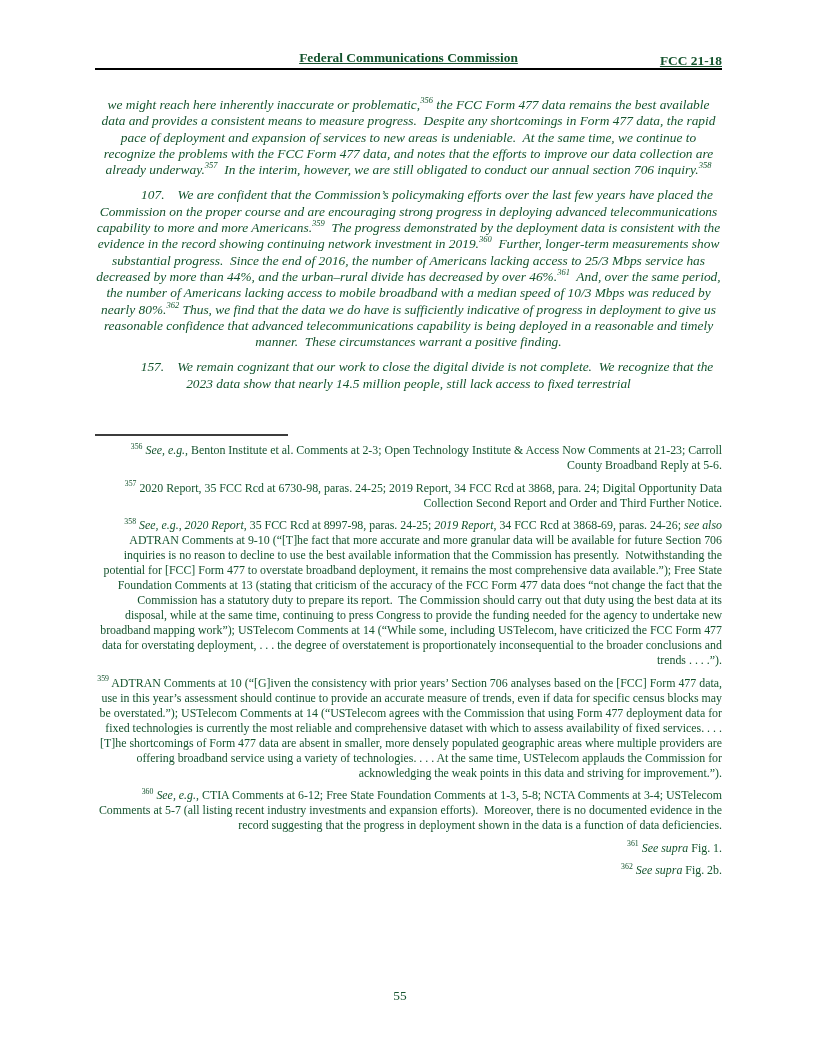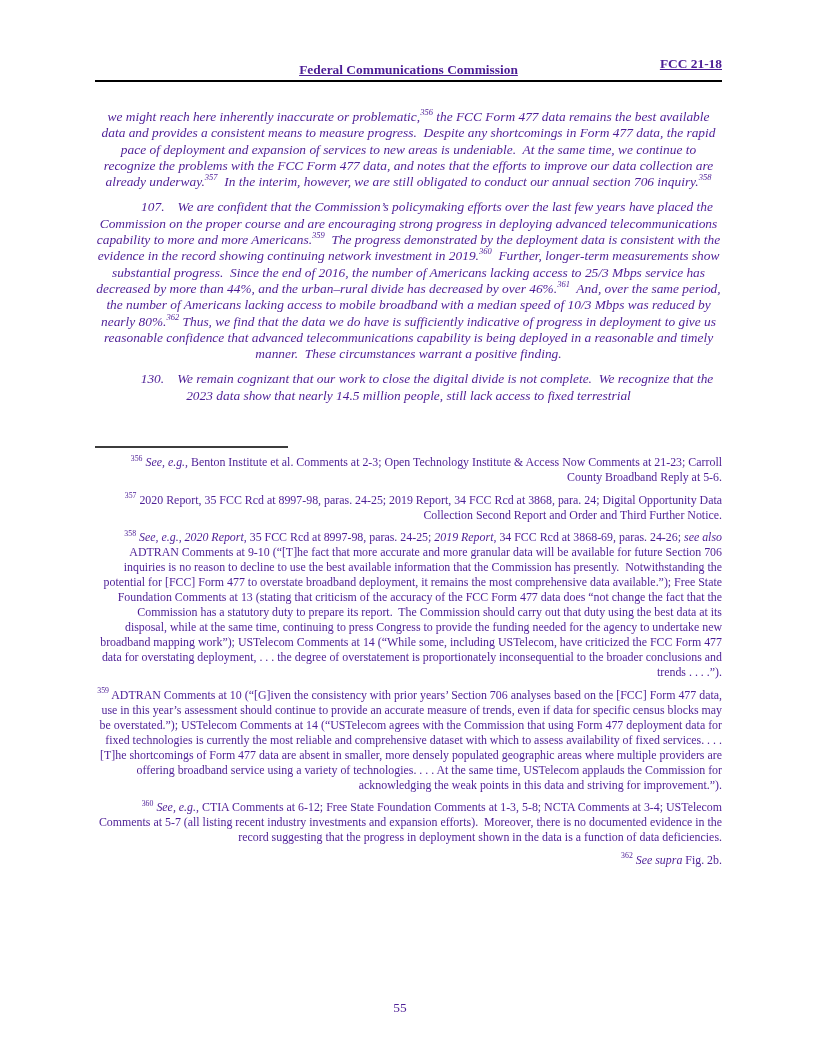--- a/index.html
+++ b/index.html
@@ -1,42 +1,42 @@
 <!DOCTYPE html>
 <html><head>
 <meta charset="utf-8">
 <style>
   html, body { margin: 0; padding: 0; background: #ffffff; }
   .page {
     position: relative;
     width: 816px;
     height: 1024px;
-    margin: 12px auto;
+    margin: 0 auto;
     background: #ffffff;
     box-sizing: border-box;
     padding: 50px 94px 0 95px;
     font-family: "Liberation Serif", "DejaVu Serif", serif;
-    color: #4c1d95;
+    color: #14532d;
     overflow: hidden;
   }
   
   .header {
     position: relative;
     text-align: center;
     font-size: 13.4px;
     font-weight: bold;
     border-bottom: 2px solid #000000;
     padding-bottom: 3px;
     line-height: 15px;
   }
   .header .center { text-decoration: underline; }
   .header .right {
     position: absolute;
     right: 0;
-    bottom: 9px;
+    bottom: 0;
     text-decoration: underline;
     text-align: right;
   }
   
   .body-text {
     margin-top: 27px;
     font-size: 13.4px;
     line-height: 16.3px;
     text-align: center;
     font-style: italic;
@@ -77,29 +77,30 @@
 <div class="page">
 
   <div class="header">
     <span class="center">Federal Communications Commission</span>
     <span class="right">FCC 21-18</span>
   </div>
 
   <div class="body-text" id="body-paragraphs">
       <div class="para"><span>we might reach here inherently inaccurate or problematic,</span><sup class="fnref">356</sup><span> the FCC Form 477 data remains the best available data and provides a consistent means to measure progress.  Despite any shortcomings in Form 477 data, the rapid pace of deployment and expansion of services to new areas is undeniable.  At the same time, we continue to recognize the problems with the FCC Form 477 data, and notes that the efforts to improve our data collection are already underway.</span><sup class="fnref">357</sup><span>  In the interim, however, we are still obligated to conduct our annual section 706 inquiry.</span><sup class="fnref">358</sup></div>
       <div class="para"><span class="pnum">107.</span><span>We are confident that the Commission’s policymaking efforts over the last few years have placed the Commission on the proper course and are encouraging strong progress in deploying advanced telecommunications capability to more and more Americans.</span><sup class="fnref">359</sup><span>  The progress demonstrated by the deployment data is consistent with the evidence in the record showing continuing network investment in 2019.</span><sup class="fnref">360</sup><span>  Further, longer-term measurements show substantial progress.  Since the end of 2016, the number of Americans lacking access to 25/3 Mbps service has decreased by more than 44%, and the urban–rural divide has decreased by over 46%.</span><sup class="fnref">361</sup><span>  And, over the same period, the number of Americans lacking access to mobile broadband with a median speed of 10/3 Mbps was reduced by nearly 80%.</span><sup class="fnref">362</sup><span> Thus, we find that the data we do have is sufficiently indicative of progress in deployment to give us reasonable confidence that advanced telecommunications capability is being deployed in a reasonable and timely manner.  These circumstances warrant a positive finding.</span></div>
-      <div class="para"><span class="pnum">130.</span><span>We remain cognizant that our work to close the digital divide is not complete.  We recognize that the 2023 data show that nearly 14.5 million people, still lack access to fixed terrestrial</span></div>
+      <div class="para"><span class="pnum">157.</span><span>We remain cognizant that our work to close the digital divide is not complete.  We recognize that the 2023 data show that nearly 14.5 million people, still lack access to fixed terrestrial</span></div>
     </div>
 
   <div class="fnsep"></div>
 
   <div class="footnotes" id="footnotes">
       <div class="footnote"><sup class="fnref">356</sup> <span class="it">See, e.g.</span><span>, Benton Institute et al. Comments at 2-3; Open Technology Institute &amp; Access Now Comments at 21-23; Carroll County Broadband Reply at 5-6.</span></div>
-      <div class="footnote"><sup class="fnref">357</sup> <span>2020 Report, 35 FCC Rcd at 8997-98, paras. 24-25; 2019 Report, 34 FCC Rcd at 3868, para. 24; Digital Opportunity Data Collection Second Report and Order and Third Further Notice.</span></div>
+      <div class="footnote"><sup class="fnref">357</sup> <span>2020 Report, 35 FCC Rcd at 6730-98, paras. 24-25; 2019 Report, 34 FCC Rcd at 3868, para. 24; Digital Opportunity Data Collection Second Report and Order and Third Further Notice.</span></div>
       <div class="footnote"><sup class="fnref">358</sup> <span class="it">See, e.g.</span><span>, </span><span class="it">2020 Report</span><span>, 35 FCC Rcd at 8997-98, paras. 24-25; </span><span class="it">2019 Report</span><span>, 34 FCC Rcd at 3868-69, paras. 24-26; </span><span class="it">see also</span><span> ADTRAN Comments at 9-10 (“[T]he fact that more accurate and more granular data will be available for future Section 706 inquiries is no reason to decline to use the best available information that the Commission has presently.  Notwithstanding the potential for [FCC] Form 477 to overstate broadband deployment, it remains the most comprehensive data available.”); Free State Foundation Comments at 13 (stating that criticism of the accuracy of the FCC Form 477 data does “not change the fact that the Commission has a statutory duty to prepare its report.  The Commission should carry out that duty using the best data at its disposal, while at the same time, continuing to press Congress to provide the funding needed for the agency to undertake new broadband mapping work”); USTelecom Comments at 14 (“While some, including USTelecom, have criticized the FCC Form 477 data for overstating deployment, . . . the degree of overstatement is proportionately inconsequential to the broader conclusions and trends . . . .”).</span></div>
       <div class="footnote"><sup class="fnref">359</sup> <span>ADTRAN Comments at 10 (“[G]iven the consistency with prior years’ Section 706 analyses based on the [FCC] Form 477 data, use in this year’s assessment should continue to provide an accurate measure of trends, even if data for specific census blocks may be overstated.”); USTelecom Comments at 14 (“USTelecom agrees with the Commission that using Form 477 deployment data for fixed technologies is currently the most reliable and comprehensive dataset with which to assess availability of fixed services. . . . [T]he shortcomings of Form 477 data are absent in smaller, more densely populated geographic areas where multiple providers are offering broadband service using a variety of technologies. . . . At the same time, USTelecom applauds the Commission for acknowledging the weak points in this data and striving for improvement.”).</span></div>
       <div class="footnote"><sup class="fnref">360</sup> <span class="it">See, e.g.</span><span>, CTIA Comments at 6-12; Free State Foundation Comments at 1-3, 5-8; NCTA Comments at 3-4; USTelecom Comments at 5-7 (all listing recent industry investments and expansion efforts).  Moreover, there is no documented evidence in the record suggesting that the progress in deployment shown in the data is a function of data deficiencies.</span></div>
+      <div class="footnote"><sup class="fnref">361</sup> <span class="it">See supra</span><span> Fig. 1.</span></div>
       <div class="footnote"><sup class="fnref">362</sup> <span class="it">See supra</span><span> Fig. 2b.</span></div>
     </div>
 
   <div class="pageno">55</div>
 
 </div>
 
 </body></html>

